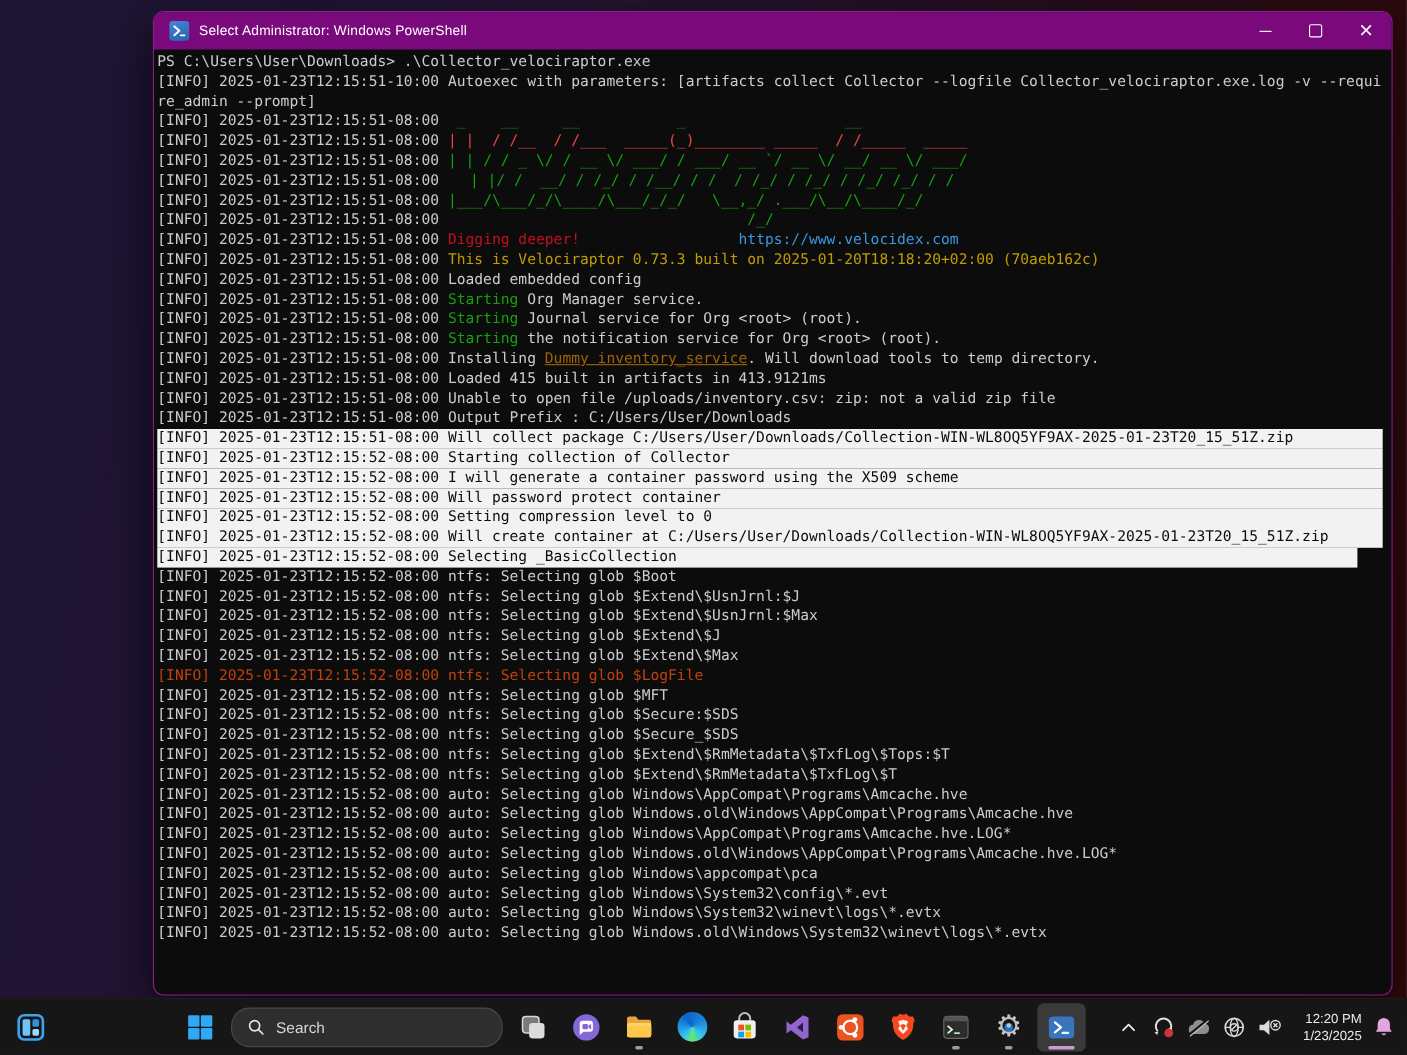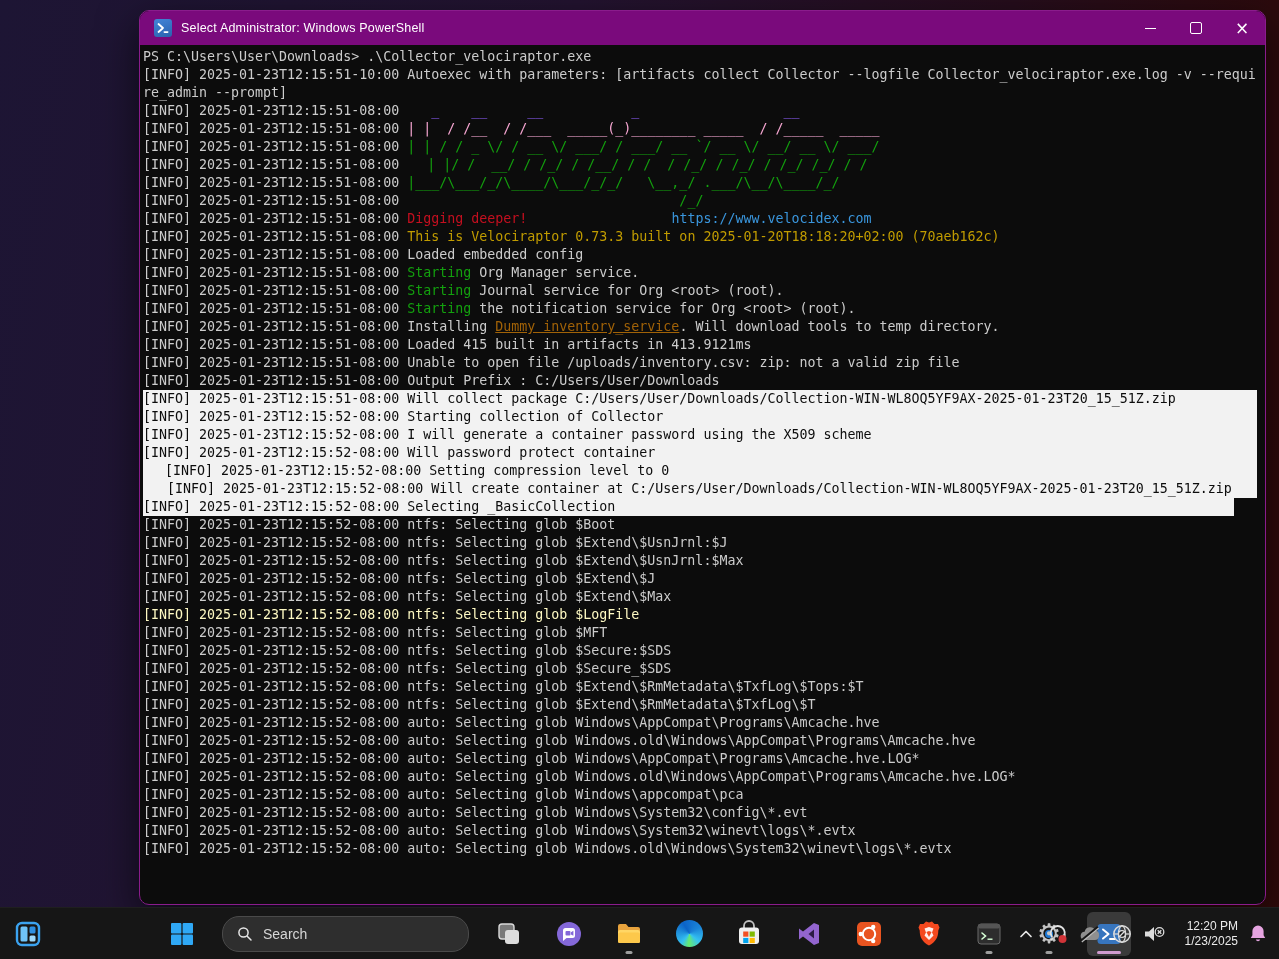--- a/index.html
+++ b/index.html
@@ -24,21 +24,21 @@
     padding:2px 0 0 2px;overflow:hidden;
     font-family:"DejaVu Sans Mono","Liberation Mono",monospace;font-size:13.3px;color:#cccccc;}
   .tl{height:18px;line-height:18px;white-space:pre;}
   .tl.sel{background:#f2f2f2;width:1114px;}
   .tl.sel span{color:#0c0c0c !important;}
   .tl.sel.part{width:1091px;}
   
   .taskbar{position:absolute;left:0;bottom:0;width:1279px;height:51px;background:#161616;
     border-top:1px solid rgba(255,255,255,.04);}
   .tb-left{position:absolute;left:6px;top:0;height:51px;display:flex;align-items:center;}
-  .tb-center{position:absolute;left:160px;top:0;height:51px;display:flex;align-items:center;gap:16px;}
+  .tb-center{position:absolute;left:160px;top:0;height:51px;display:flex;align-items:center;gap:4px;}
   .tb-right{position:absolute;right:5px;top:0;height:51px;display:flex;align-items:center;}
   .tbtn{width:44px;height:44px;border-radius:6px;display:flex;align-items:center;justify-content:center;
     position:relative;flex:0 0 auto;}
   .tbtn.active{background:#3a3a3a;}
   .run{position:absolute;bottom:2px;left:50%;transform:translateX(-50%);
     width:7px;height:3px;border-radius:2px;background:#9d9d9d;}
   .run.big{width:24px;background:#cf9bcf;}
   .search{height:34px;width:245px;border-radius:17px;background:#2e2e2e;border:1px solid #4a4a4a;
     display:flex;align-items:center;color:#d6d6d6;font-size:14px;margin:0 2px;flex:0 0 auto;}
   .search svg{margin:0 10px 0 14px;}
@@ -76,49 +76,49 @@
           </div>
         <div class="cbtn">
             <span class="closex">×</span>
           </div>
       </div>
     </div>
     <div class="term" id="term">
         <div class="tl"><span style="color: rgb(204, 204, 204);">PS C:\Users\User\Downloads&gt; .\Collector_velociraptor.exe</span></div>
         <div class="tl"><span style="color: rgb(204, 204, 204);">[INFO] 2025-01-23T12:15:51-10:00 Autoexec with parameters: [artifacts collect Collector --logfile Collector_velociraptor.exe.log -v --requi</span></div>
         <div class="tl"><span style="color: rgb(204, 204, 204);">re_admin --prompt]</span></div>
-        <div class="tl"><span style="color: rgb(204, 204, 204);">[INFO] 2025-01-23T12:15:51-08:00 </span><span style="color: #8b5cf6; margin-left: 16px;"> _    __     __           _                  __</span></div>
-        <div class="tl"><span style="color: rgb(204, 204, 204);">[INFO] 2025-01-23T12:15:51-08:00 </span><span style="color: #f9a8d4;">| |  / /__  / /___  _____(_)________ _____  / /_____  _____</span></div>
+        <div class="tl"><span style="color: rgb(204, 204, 204);">[INFO] 2025-01-23T12:15:51-08:00 </span><span style="color: #15803d;"> _    __     __           _                  __</span></div>
+        <div class="tl"><span style="color: rgb(204, 204, 204);">[INFO] 2025-01-23T12:15:51-08:00 </span><span style="color: #ef4444;">| |  / /__  / /___  _____(_)________ _____  / /_____  _____</span></div>
         <div class="tl"><span style="color: rgb(204, 204, 204);">[INFO] 2025-01-23T12:15:51-08:00 </span><span style="color: rgb(19, 161, 14);">| | / / _ \/ / __ \/ ___/ / ___/ __ `/ __ \/ __/ __ \/ ___/</span></div>
         <div class="tl"><span style="color: rgb(204, 204, 204);">[INFO] 2025-01-23T12:15:51-08:00 </span><span style="color: rgb(19, 161, 14); margin-left: 20px;">| |/ /  __/ / /_/ / /__/ / /  / /_/ / /_/ / /_/ /_/ / /</span></div>
         <div class="tl"><span style="color: rgb(204, 204, 204);">[INFO] 2025-01-23T12:15:51-08:00 </span><span style="color: rgb(19, 161, 14);">|___/\___/_/\____/\___/_/_/   \__,_/ .___/\__/\____/_/</span></div>
         <div class="tl"><span style="color: rgb(204, 204, 204);">[INFO] 2025-01-23T12:15:51-08:00 </span><span style="color: rgb(19, 161, 14);">                                  /_/</span></div>
         <div class="tl"><span style="color: rgb(204, 204, 204);">[INFO] 2025-01-23T12:15:51-08:00 </span><span style="color: rgb(197, 15, 31);">Digging deeper!</span><span style="color: rgb(204, 204, 204);">                  </span><span style="color: rgb(58, 150, 221);">https://www.velocidex.com</span></div>
         <div class="tl"><span style="color: rgb(204, 204, 204);">[INFO] 2025-01-23T12:15:51-08:00 </span><span style="color: rgb(193, 156, 0);">This is Velociraptor 0.73.3 built on 2025-01-20T18:18:20+02:00 (70aeb162c)</span></div>
         <div class="tl"><span style="color: rgb(204, 204, 204);">[INFO] 2025-01-23T12:15:51-08:00 Loaded embedded config</span></div>
         <div class="tl"><span style="color: rgb(204, 204, 204);">[INFO] 2025-01-23T12:15:51-08:00 </span><span style="color: rgb(19, 161, 14);">Starting</span><span style="color: rgb(204, 204, 204);"> Org Manager service.</span></div>
         <div class="tl"><span style="color: rgb(204, 204, 204);">[INFO] 2025-01-23T12:15:51-08:00 </span><span style="color: rgb(19, 161, 14);">Starting</span><span style="color: rgb(204, 204, 204);"> Journal service for Org &lt;root&gt; (root).</span></div>
         <div class="tl"><span style="color: rgb(204, 204, 204);">[INFO] 2025-01-23T12:15:51-08:00 </span><span style="color: rgb(19, 161, 14);">Starting</span><span style="color: rgb(204, 204, 204);"> the notification service for Org &lt;root&gt; (root).</span></div>
         <div class="tl"><span style="color: rgb(204, 204, 204);">[INFO] 2025-01-23T12:15:51-08:00 Installing </span><span style="color: #a16207; text-decoration: underline;">Dummy inventory_service</span><span style="color: rgb(204, 204, 204);">. Will download tools to temp directory.</span></div>
         <div class="tl"><span style="color: rgb(204, 204, 204);">[INFO] 2025-01-23T12:15:51-08:00 Loaded 415 built in artifacts in 413.9121ms</span></div>
         <div class="tl"><span style="color: rgb(204, 204, 204);">[INFO] 2025-01-23T12:15:51-08:00 Unable to open file /uploads/inventory.csv: zip: not a valid zip file</span></div>
         <div class="tl"><span style="color: rgb(204, 204, 204);">[INFO] 2025-01-23T12:15:51-08:00 Output Prefix : C:/Users/User/Downloads</span></div>
         <div class="tl sel"><span style="color: rgb(204, 204, 204);">[INFO] 2025-01-23T12:15:51-08:00 Will collect package C:/Users/User/Downloads/Collection-WIN-WL8OQ5YF9AX-2025-01-23T20_15_51Z.zip</span></div>
         <div class="tl sel"><span style="color: rgb(204, 204, 204);">[INFO] 2025-01-23T12:15:52-08:00 Starting collection of Collector</span></div>
         <div class="tl sel"><span style="color: rgb(204, 204, 204);">[INFO] 2025-01-23T12:15:52-08:00 I will generate a container password using the X509 scheme</span></div>
         <div class="tl sel"><span style="color: rgb(204, 204, 204);">[INFO] 2025-01-23T12:15:52-08:00 Will password protect container</span></div>
-        <div class="tl sel"><span style="color: rgb(204, 204, 204); padding-left: 22px;">[INFO] 2025-01-23T12:15:52-08:00 Setting compression level to 0</span></div>
-        <div class="tl sel"><span style="color: rgb(204, 204, 204); padding-left: 24px;">[INFO] 2025-01-23T12:15:52-08:00 Will create container at C:/Users/User/Downloads/Collection-WIN-WL8OQ5YF9AX-2025-01-23T20_15_51Z.zip</span></div>
+        <div class="tl sel"><span style="color: rgb(204, 204, 204);">[INFO] 2025-01-23T12:15:52-08:00 Setting compression level to 0</span></div>
+        <div class="tl sel"><span style="color: rgb(204, 204, 204);">[INFO] 2025-01-23T12:15:52-08:00 Will create container at C:/Users/User/Downloads/Collection-WIN-WL8OQ5YF9AX-2025-01-23T20_15_51Z.zip</span></div>
         <div class="tl sel part"><span style="color: rgb(204, 204, 204);">[INFO] 2025-01-23T12:15:52-08:00 Selecting _BasicCollection</span></div>
         <div class="tl"><span style="color: rgb(204, 204, 204);">[INFO] 2025-01-23T12:15:52-08:00 ntfs: Selecting glob $Boot</span></div>
         <div class="tl"><span style="color: rgb(204, 204, 204);">[INFO] 2025-01-23T12:15:52-08:00 ntfs: Selecting glob $Extend\$UsnJrnl:$J</span></div>
         <div class="tl"><span style="color: rgb(204, 204, 204);">[INFO] 2025-01-23T12:15:52-08:00 ntfs: Selecting glob $Extend\$UsnJrnl:$Max</span></div>
         <div class="tl"><span style="color: rgb(204, 204, 204);">[INFO] 2025-01-23T12:15:52-08:00 ntfs: Selecting glob $Extend\$J</span></div>
         <div class="tl"><span style="color: rgb(204, 204, 204);">[INFO] 2025-01-23T12:15:52-08:00 ntfs: Selecting glob $Extend\$Max</span></div>
-        <div class="tl"><span style="color: #fef9c3;">[INFO] 2025-01-23T12:15:52-08:00 ntfs: Selecting glob $LogFile</span></div>
+        <div class="tl"><span style="color: #c2410c;">[INFO] 2025-01-23T12:15:52-08:00 ntfs: Selecting glob $LogFile</span></div>
         <div class="tl"><span style="color: rgb(204, 204, 204);">[INFO] 2025-01-23T12:15:52-08:00 ntfs: Selecting glob $MFT</span></div>
         <div class="tl"><span style="color: rgb(204, 204, 204);">[INFO] 2025-01-23T12:15:52-08:00 ntfs: Selecting glob $Secure:$SDS</span></div>
         <div class="tl"><span style="color: rgb(204, 204, 204);">[INFO] 2025-01-23T12:15:52-08:00 ntfs: Selecting glob $Secure_$SDS</span></div>
         <div class="tl"><span style="color: rgb(204, 204, 204);">[INFO] 2025-01-23T12:15:52-08:00 ntfs: Selecting glob $Extend\$RmMetadata\$TxfLog\$Tops:$T</span></div>
         <div class="tl"><span style="color: rgb(204, 204, 204);">[INFO] 2025-01-23T12:15:52-08:00 ntfs: Selecting glob $Extend\$RmMetadata\$TxfLog\$T</span></div>
         <div class="tl"><span style="color: rgb(204, 204, 204);">[INFO] 2025-01-23T12:15:52-08:00 auto: Selecting glob Windows\AppCompat\Programs\Amcache.hve</span></div>
         <div class="tl"><span style="color: rgb(204, 204, 204);">[INFO] 2025-01-23T12:15:52-08:00 auto: Selecting glob Windows.old\Windows\AppCompat\Programs\Amcache.hve</span></div>
         <div class="tl"><span style="color: rgb(204, 204, 204);">[INFO] 2025-01-23T12:15:52-08:00 auto: Selecting glob Windows\AppCompat\Programs\Amcache.hve.LOG*</span></div>
         <div class="tl"><span style="color: rgb(204, 204, 204);">[INFO] 2025-01-23T12:15:52-08:00 auto: Selecting glob Windows.old\Windows\AppCompat\Programs\Amcache.hve.LOG*</span></div>
         <div class="tl"><span style="color: rgb(204, 204, 204);">[INFO] 2025-01-23T12:15:52-08:00 auto: Selecting glob Windows\appcompat\pca</span></div>

